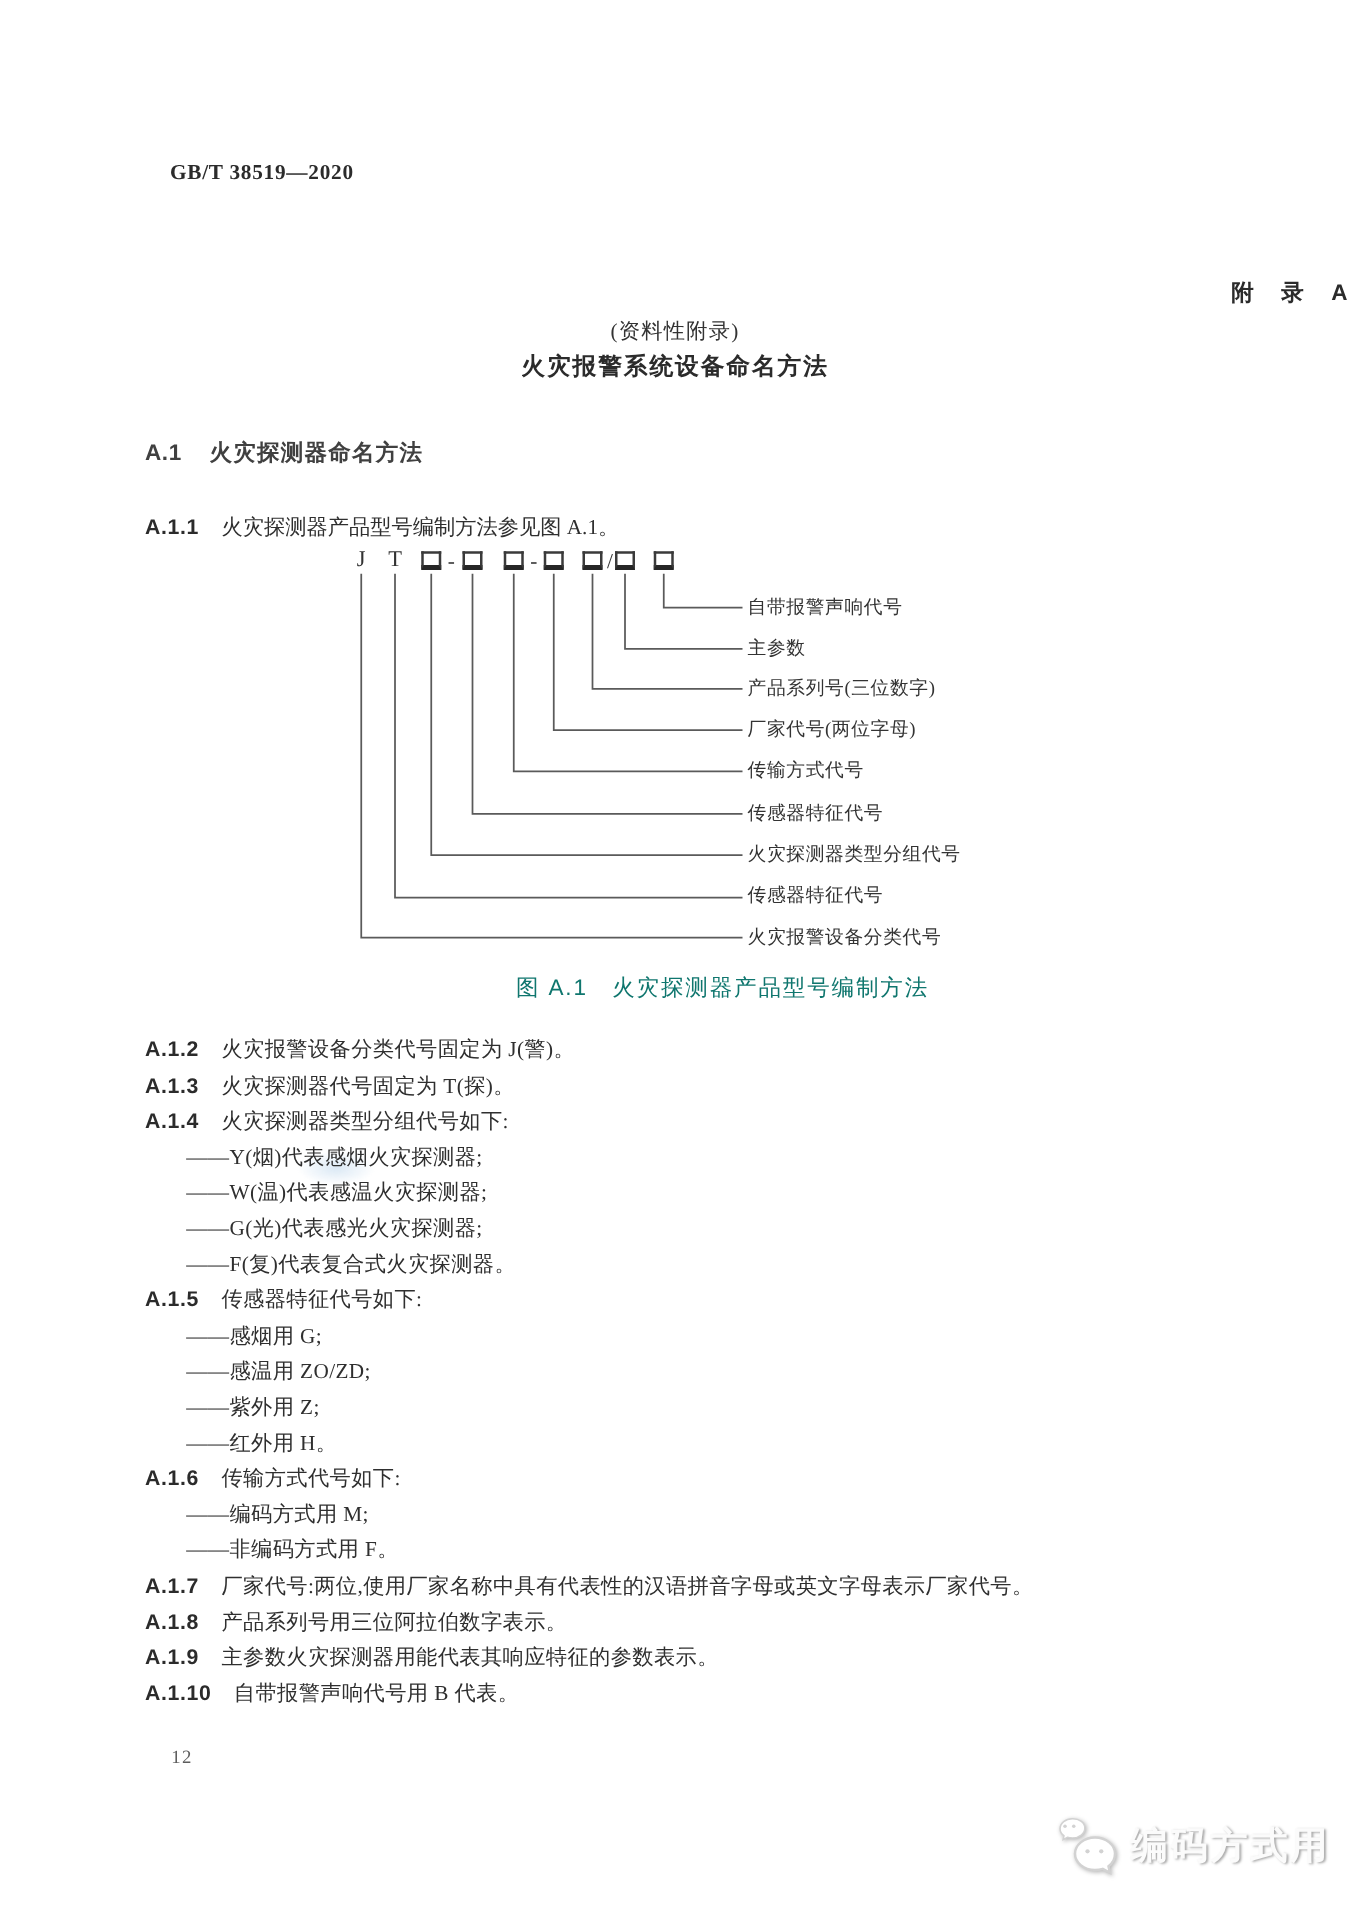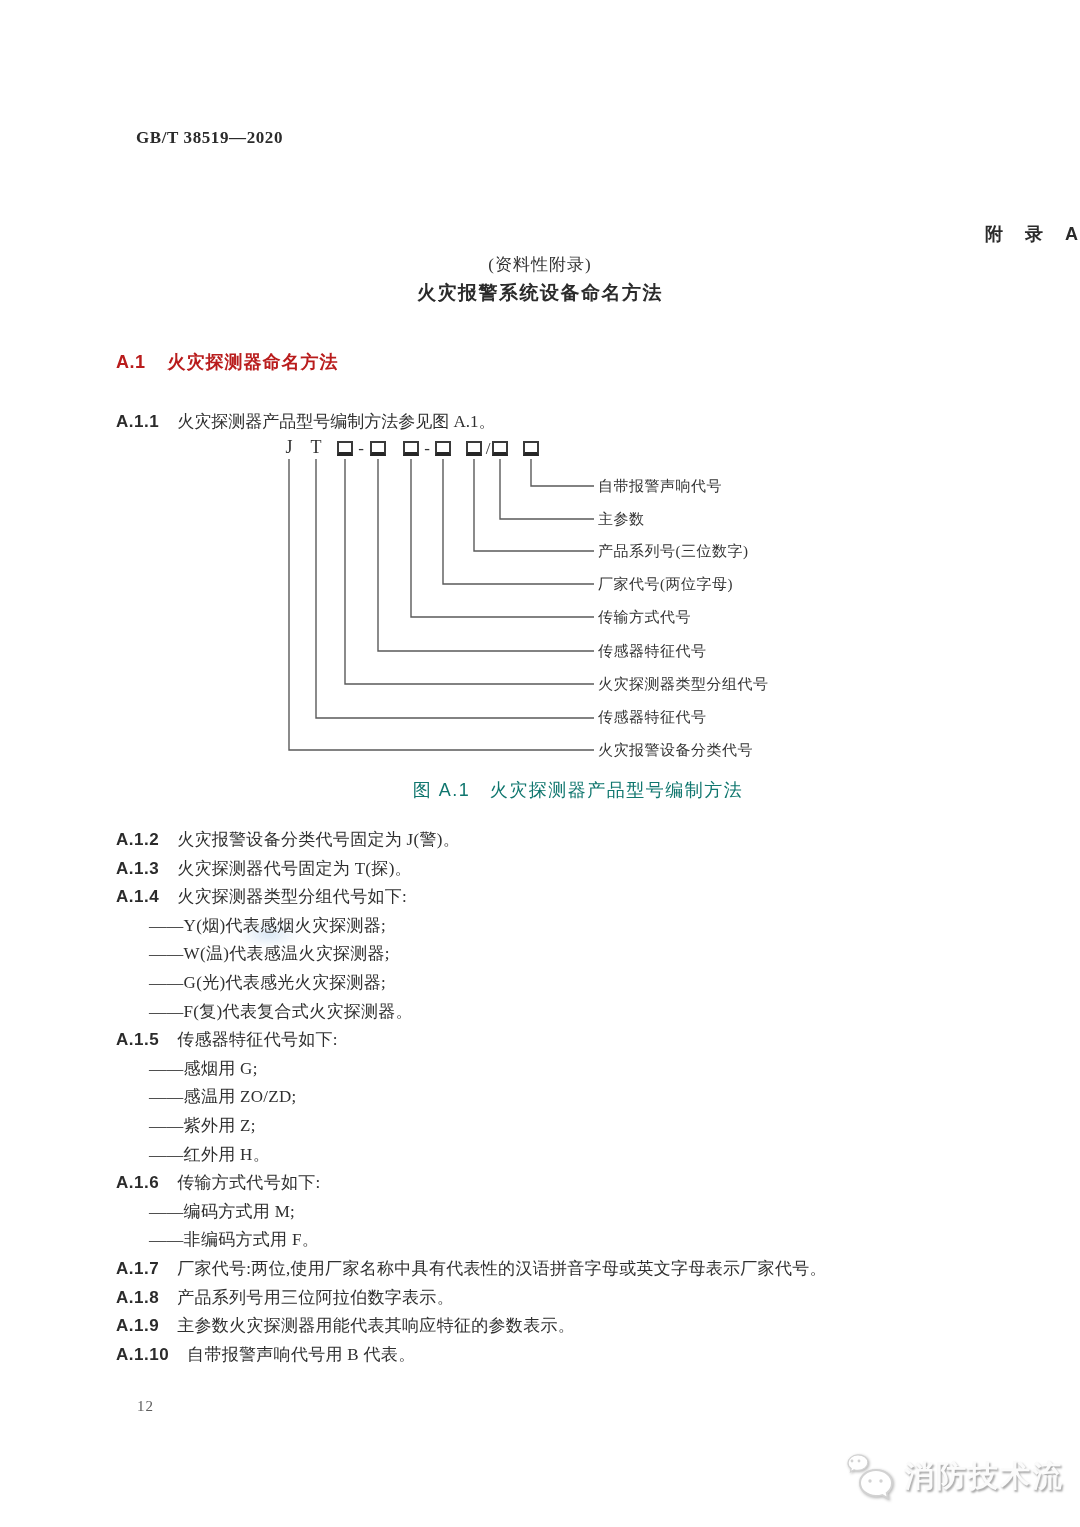--- a/index.html
+++ b/index.html
@@ -14,21 +14,21 @@
 
   
   .doc-code{left:116px;top:128px;font-size:17px;font-weight:bold;letter-spacing:.6px;color:#2b2b2b;margin-left:20px;}
 
   
   .apx-title{top:222px;font-size:18px;font-weight:bold;letter-spacing:2px;color:#2b2b2b;text-align:right;}
   .apx-sub{top:253px;font-size:17px;letter-spacing:1px;color:#333;}
   .apx-name{top:280px;font-size:19px;font-weight:bold;letter-spacing:1.5px;color:#2b2b2b;}
 
   
-  .sec{left:116px;top:350px;font-size:18px;font-weight:bold;color:#b91c1c;}
+  .sec{left:116px;top:350px;font-size:18px;font-weight:bold;color:#404040;}
   .sec .num{margin-right:22px;letter-spacing:.5px;}
   .sec .ttl{letter-spacing:1px;}
 
   
   .c-a11{left:116px;top:410px;font-size:17px;}
   .cnum{font-family:"Liberation Sans","DejaVu Sans",sans-serif;font-weight:bold;margin-right:18px;letter-spacing:.5px;color:#2b2b2b;}
 
   
   .fig-letter{top:437px;font-size:18px;color:#333;transform:translateX(-50%);}
   .fbox{top:441px;width:16px;height:15px;box-sizing:border-box;border:2px solid #3a3a3a;border-bottom:4px solid #262626;transform:translateX(-50%);}
@@ -151,14 +151,14 @@
       <path d="M27 6 C18 6 11 12 11 19 c0 4 2 7 5 9 l-1 5 5.5-3 c2 .6 4 .9 6.5 .9 9 0 16-5.9 16-12.9 S36 6 27 6z" transform="scale(0.62) translate(2,2)"></path>
       <path d="M36 20 c-9 0 -16 6 -16 13 0 7 7 13 16 13 2.2 0 4.3-.3 6.2-.9 l5.8 3.2 -1.2-5.3 c3.2-2.3 5.2-5.9 5.2-10 0-7-7-13-16-13z"></path>
     </g>
     <g fill="#d2d2d2">
       <circle cx="12" cy="11" r="1.4"></circle>
       <circle cx="19" cy="11" r="1.4"></circle>
       <circle cx="30" cy="31" r="1.7"></circle>
       <circle cx="41" cy="31" r="1.7"></circle>
     </g>
   </svg>
-  <span class="wm-text">消防技术流</span>
+  <span class="wm-text">编码方式用</span>
 </div>
 
 </body></html>

